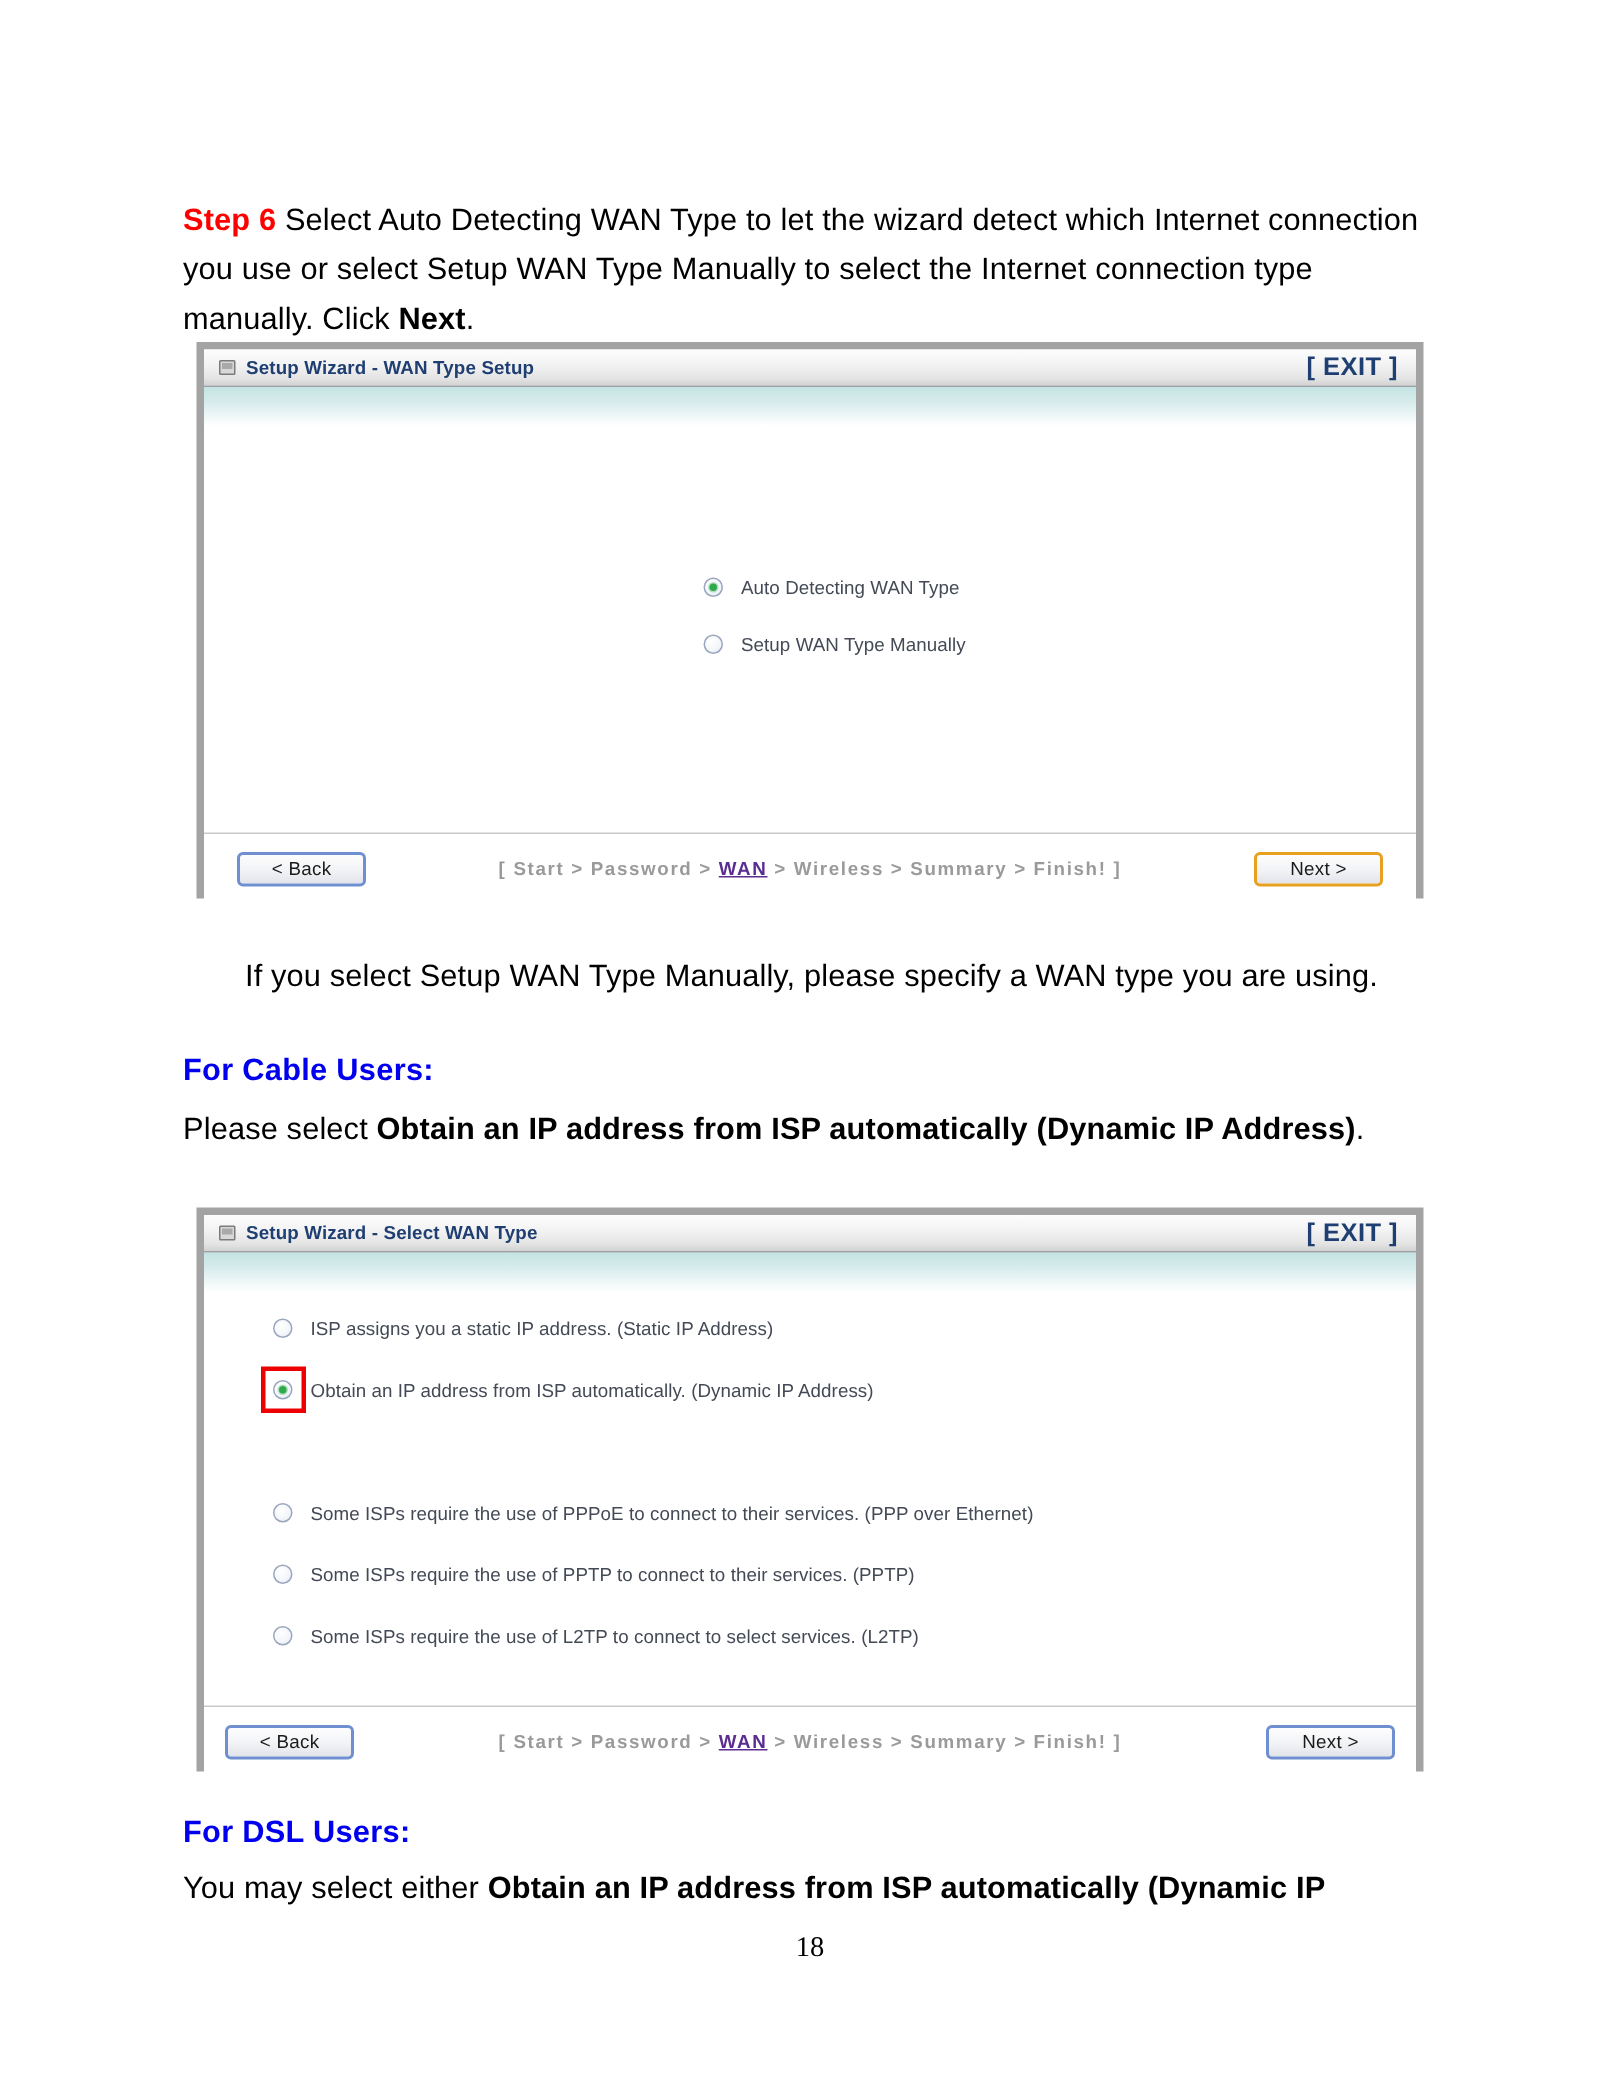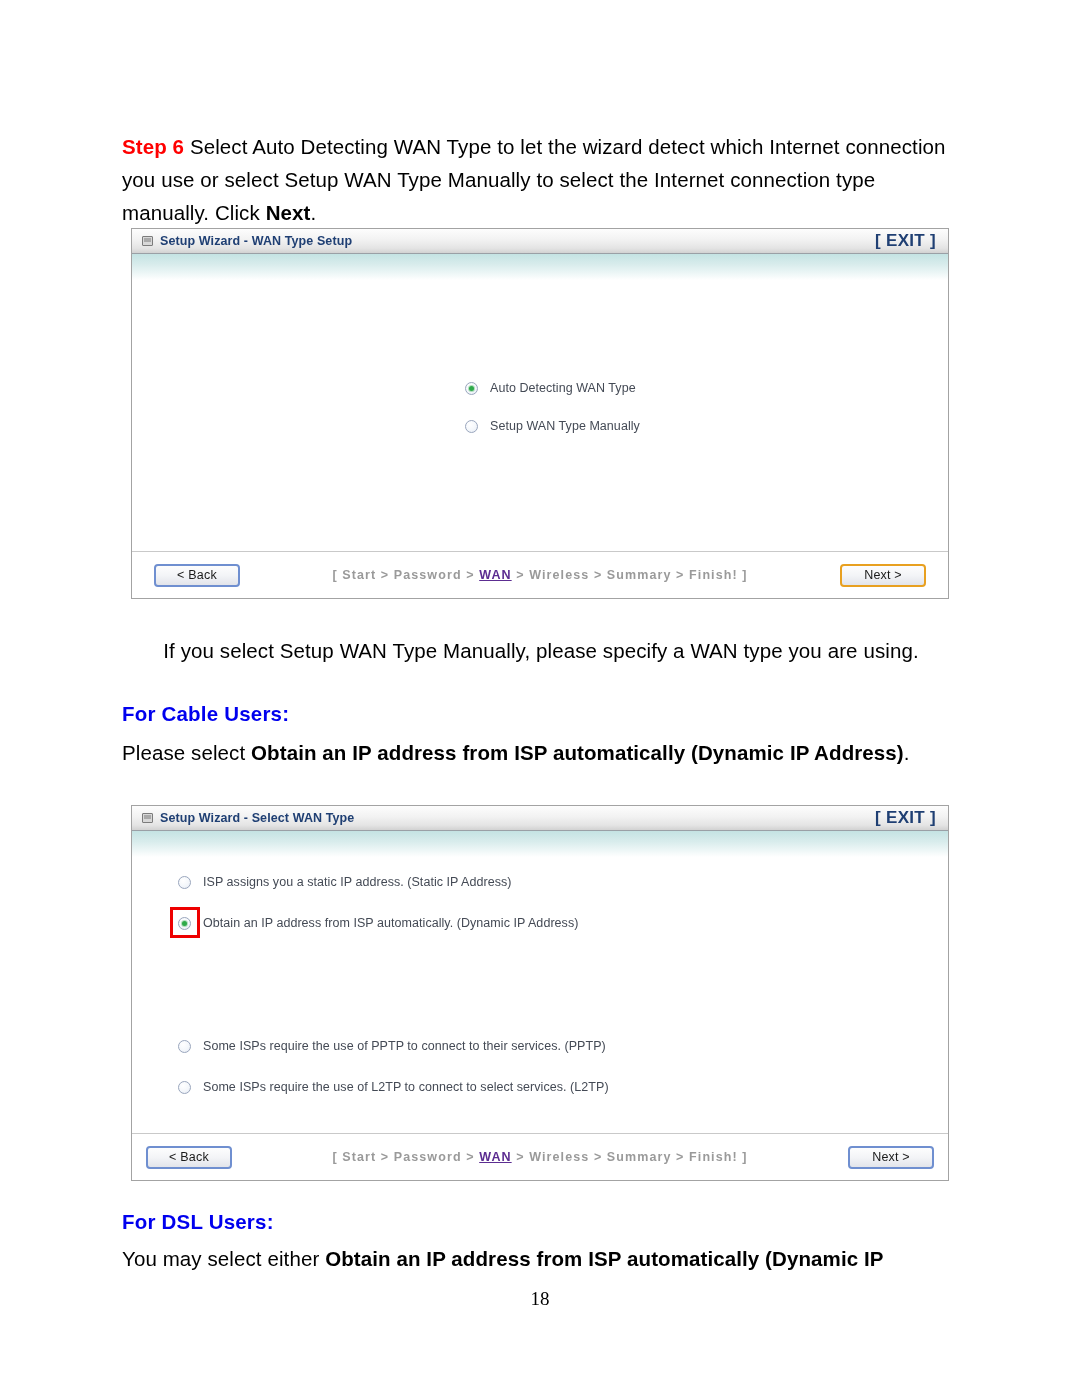--- a/index.html
+++ b/index.html
@@ -45,21 +45,21 @@
     font-size: 20.5px;
     font-weight: bold;
     color: #0000ee;
     letter-spacing: 0.2px;
   }
 
   
   .panel {
     position: absolute;
     background: #ffffff;
-    border: 1px solid #a3a3a3;
+    border: 5px solid #a3a3a3;
     box-sizing: border-box;
   }
   .panel-titlebar {
     position: relative;
     height: 25px;
     box-sizing: border-box;
     background: linear-gradient(to bottom, #fdfdfd 0%, #f2f2f2 45%, #e4e4e4 80%, #d2d2d2 100%);
     border-bottom: 1px solid #9aa0a6;
     display: flex;
     align-items: center;
@@ -107,21 +107,20 @@
     background: linear-gradient(to bottom, #c4e3e3 0%, #d8ecec 40%, #eef7f7 75%, #ffffff 100%);
   }
   .panel-body {
     position: relative;
     background: #ffffff;
   }
 
   
   .radio-row {
     display: flex;
-    align-items: center;
     position: relative;
   }
   .radio {
     width: 13px;
     height: 13px;
     border-radius: 50%;
     box-sizing: border-box;
     border: 1px solid #9aa6bd;
     background: radial-gradient(circle at 38% 32%, #ffffff 0%, #f4f7fb 55%, #e3e9f2 100%);
     flex: 0 0 auto;
@@ -273,20 +272,24 @@
         <span class="radio-label">ISP assigns you a static IP address. (Static IP Address)</span>
       </div>
 
       <div class="radio-row" style="position:absolute; left:46px; top:59px;">
         <span class="radio checked"></span>
         <span class="radio-label">Obtain an IP address from ISP automatically. (Dynamic IP Address)</span>
       </div>
       <div class="red-highlight" style="left:38px; top:50px; width:30px; height:31px;"></div>
 
 
+      <div class="radio-row" style="position:absolute; left:46px; top:141px;">
+        <span class="radio"></span>
+        <span class="radio-label">Some ISPs require the use of PPPoE to connect to their services. (PPP over Ethernet)</span>
+      </div>
 
       <div class="radio-row" style="position:absolute; left:46px; top:182px;">
         <span class="radio"></span>
         <span class="radio-label">Some ISPs require the use of PPTP to connect to their services. (PPTP)</span>
       </div>
 
       <div class="radio-row" style="position:absolute; left:46px; top:223px;">
         <span class="radio"></span>
         <span class="radio-label">Some ISPs require the use of L2TP to connect to select services. (L2TP)</span>
       </div>

